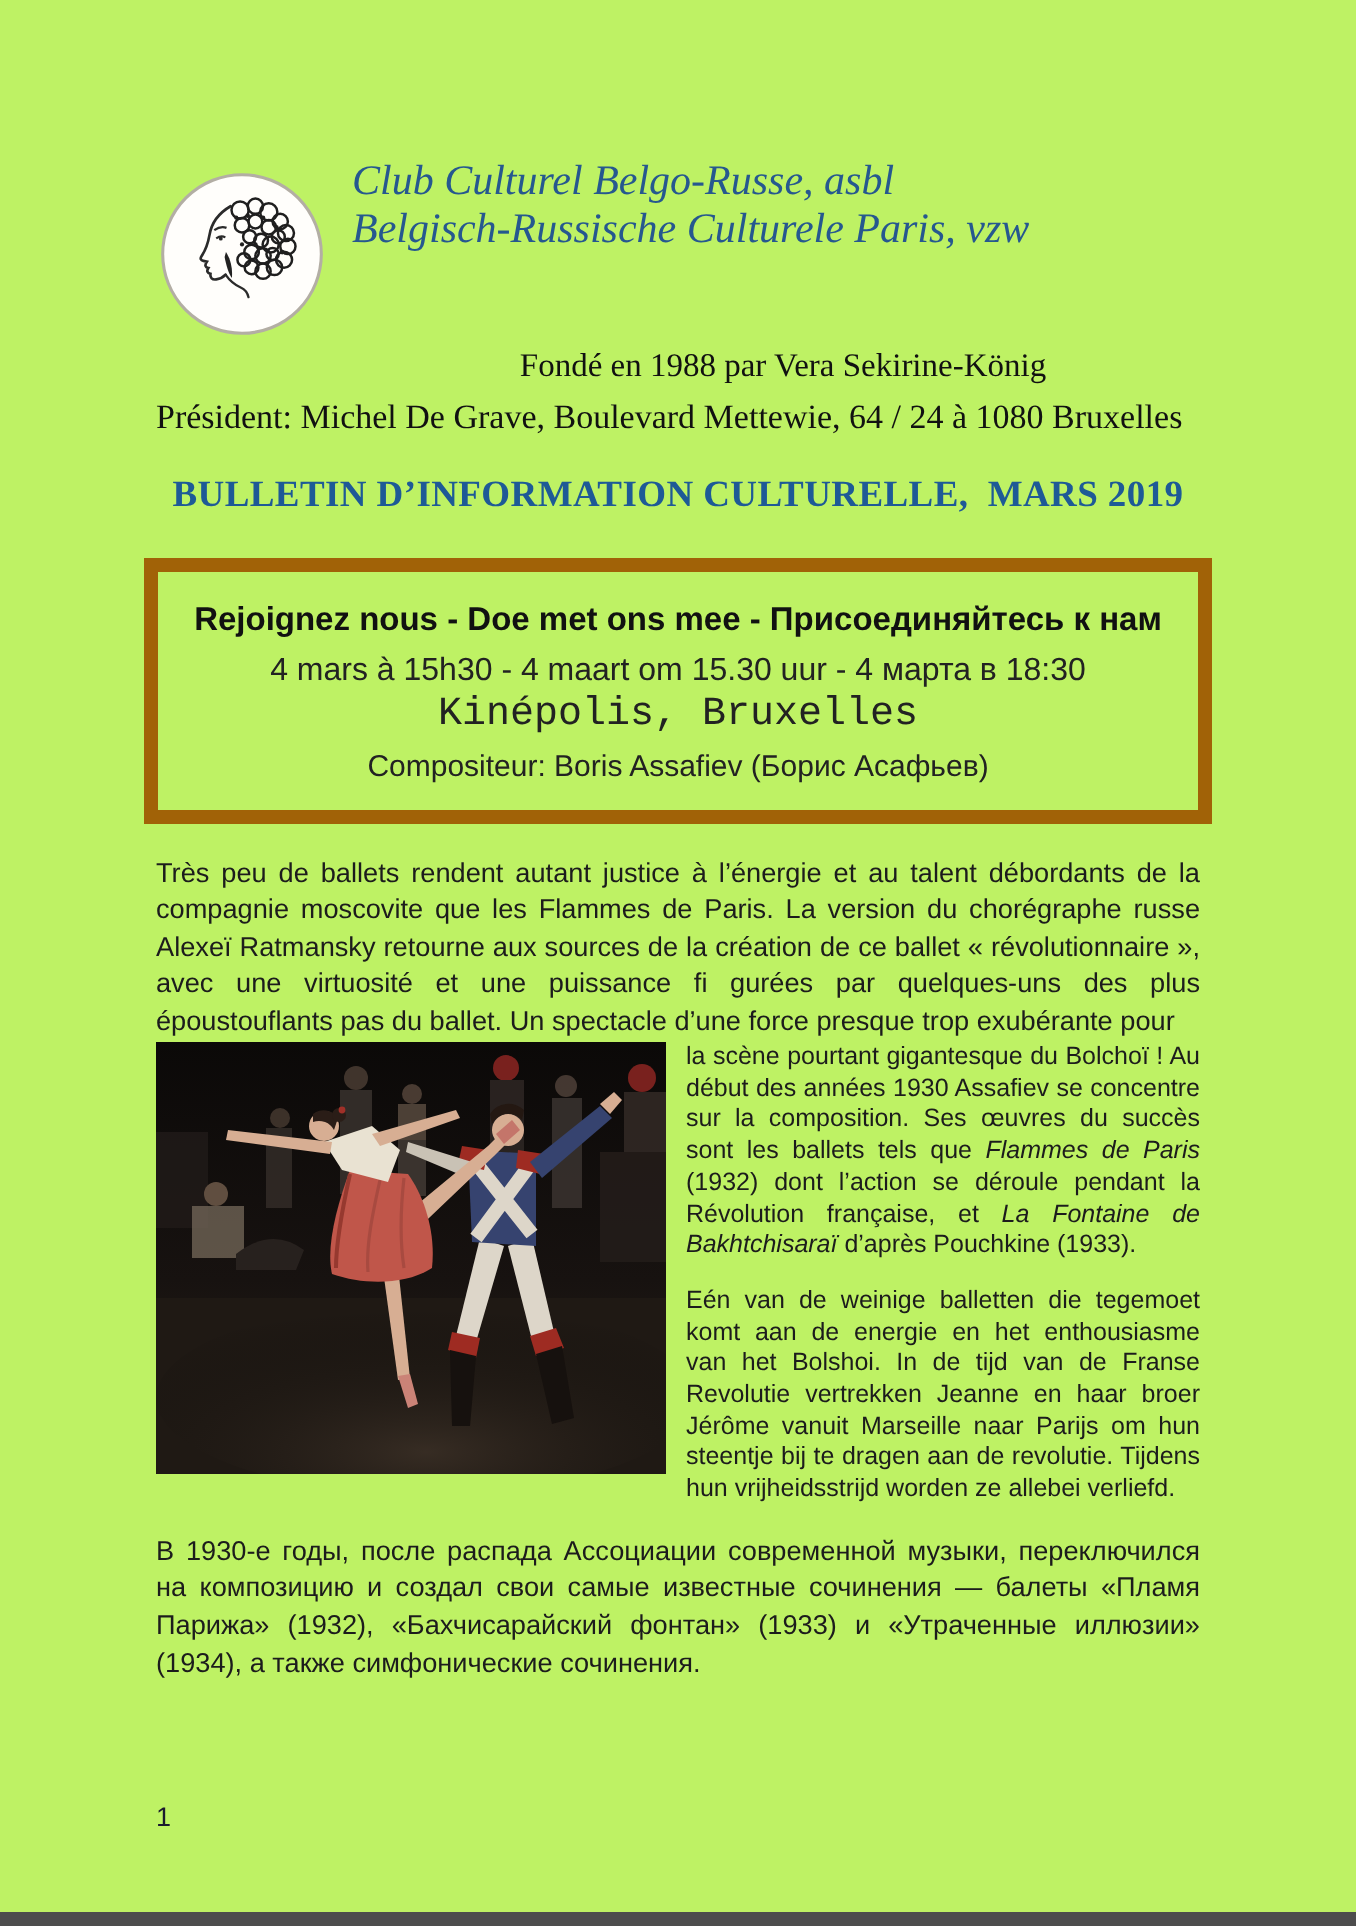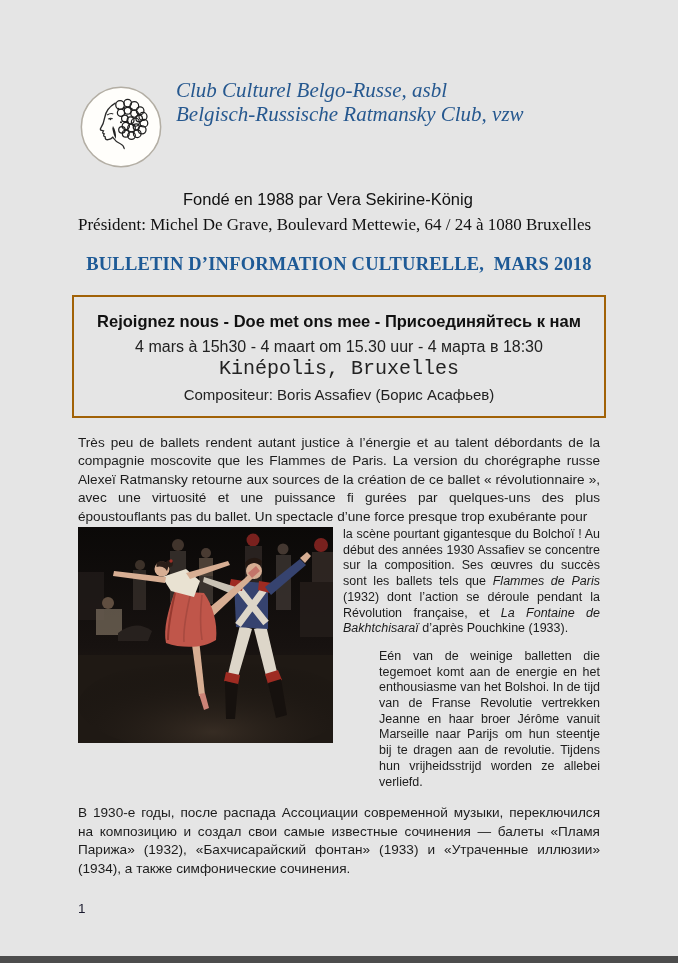--- a/index.html
+++ b/index.html
@@ -1,62 +1,62 @@
 <!DOCTYPE html>
 <html><head>
 <meta charset="utf-8">
 <style>
   html,body{margin:0;padding:0;background:#ffffff;}
   .page{
     position:relative;
     width:678px;height:963px;
-    background:#e5e5e5;
+    background:#bef264;
     overflow:hidden;
     font-family:"Liberation Sans",sans-serif;
     color:#1c1c1c;
   }
   .content{
     position:absolute;left:78px;top:0;width:522px;
   }
   
   .header-row{display:flex;align-items:flex-start;margin-top:78px;}
   .logo{width:86px;height:86px;flex:0 0 auto;margin-top:6px;}
   .club-names{
     margin-left:12px;
     font-family:"Liberation Serif",serif;
     font-style:italic;
     font-size:21px;line-height:24px;
     color:#26588f;
     white-space:nowrap;
   }
   .founded{
-    font-family:Liberation Sans, sans-serif;
+    font-family:Liberation Serif, serif;
     font-size:16.5px;color:#111;
-    margin-left:105px;margin-top:20px;
+    margin-left:105px;margin-top:3px;text-align:center;
   }
   .president{
     font-family:"Liberation Serif",serif;
     font-size:17px;color:#111;
     margin-top:6px;
   }
   
   .bulletin-title{
     margin-top:19px;
     text-align:center;
     font-family:"Liberation Serif",serif;
     font-weight:bold;
     font-size:18.5px;
     color:#1e5a96;
     white-space:pre-wrap;
     letter-spacing:.2px;
   }
   
   .event-box{
     margin:20px -6px 0 -6px;
-    border:2px solid #a16207;
+    border:7px solid #a16207;
     text-align:center;
     padding:15px 6px 13px 6px;
   }
   .box-join{font-weight:bold;font-size:16.5px;color:#111;}
   .box-datetime{font-size:16px;color:#222;margin-top:7px;}
   .box-venue{font-size:20px;color:#222;margin-top:1px;font-family:Liberation Mono, monospace;}
   .box-event-title{font-size:35px;color:#161616;margin-top:5px;letter-spacing:.3px;}
   .box-composer{font-size:15px;color:#222;margin-top:6px;}
   .box-broadcast{font-weight:bold;font-size:16.5px;color:#111;margin-top:8px;}
   
@@ -66,21 +66,21 @@
     font-size:13.6px;line-height:18.4px;color:#1c1c1c;
   }
   .photo-row{display:flex;margin-top:1px;}
   .photo{width:255px;height:216px;flex:0 0 auto;display:block;}
   .right-col{margin-left:10px;flex:1;min-width:0;}
   .right-col p{
     margin:0;
     text-align:justify;
     font-size:12.5px;line-height:15.7px;color:#1c1c1c;
   }
-  .right-col p + p{margin-top:12px;margin-left:36px;}
+  .right-col p + p{margin-top:12px;}
   .ru-para{
     margin:14px 0 0 0;
     text-align:justify;
     font-size:13.6px;line-height:18.6px;color:#1c1c1c;
   }
   .page-number{
     position:absolute;left:78px;top:901px;
     font-size:13.5px;color:#1a1a2e;
   }
   .bottom-strip{
@@ -133,27 +133,27 @@
             <circle cx="63" cy="31" r="1.2"></circle>
           <circle cx="66" cy="44" r="1.2"></circle>
             <circle cx="58" cy="50" r="1.2"></circle>
             <circle cx="52" cy="40" r="1.2"></circle>
           <circle cx="45" cy="40" r="1.1"></circle>
             <circle cx="42" cy="26" r="1.1"></circle>
         </g>
       </svg>
       <div class="club-names">
         <div>Club Culturel Belgo-Russe, asbl</div>
-        <div>Belgisch-Russische Ratmansky Club, vzw</div>
+        <div>Belgisch-Russische Culturele Paris, vzw</div>
       </div>
     </div>
     <div class="founded">Fondé en 1988 par Vera Sekirine-König</div>
     <div class="president">Président: Michel De Grave, Boulevard Mettewie, 64 / 24 à 1080 Bruxelles</div>
 
-    <div class="bulletin-title">BULLETIN D’INFORMATION CULTURELLE,  MARS 2018</div>
+    <div class="bulletin-title">BULLETIN D’INFORMATION CULTURELLE,  MARS 2019</div>
 
     <div class="event-box">
       <div class="box-join">Rejoignez nous - Doe met ons mee - Присоединяйтесь к нам</div>
       <div class="box-datetime">4 mars à 15h30 - 4 maart om 15.30 uur - 4 марта в 18:30</div>
       <div class="box-venue">Kinépolis, Bruxelles</div>
       <div class="box-composer">Compositeur: Boris Assafiev (Борис Асафьев)</div>
     </div>
 
     <p class="fr-intro">Très peu de ballets rendent autant justice à l’énergie et au talent débordants de la compagnie moscovite que les Flammes de Paris. La version du chorégraphe russe Alexeï Ratmansky retourne aux sources de la création de ce ballet « révolutionnaire », avec une virtuosité et une puissance fi gurées par quelques-uns des plus époustouflants pas du ballet. Un spectacle d’une force presque trop exubérante pour</p>
 

